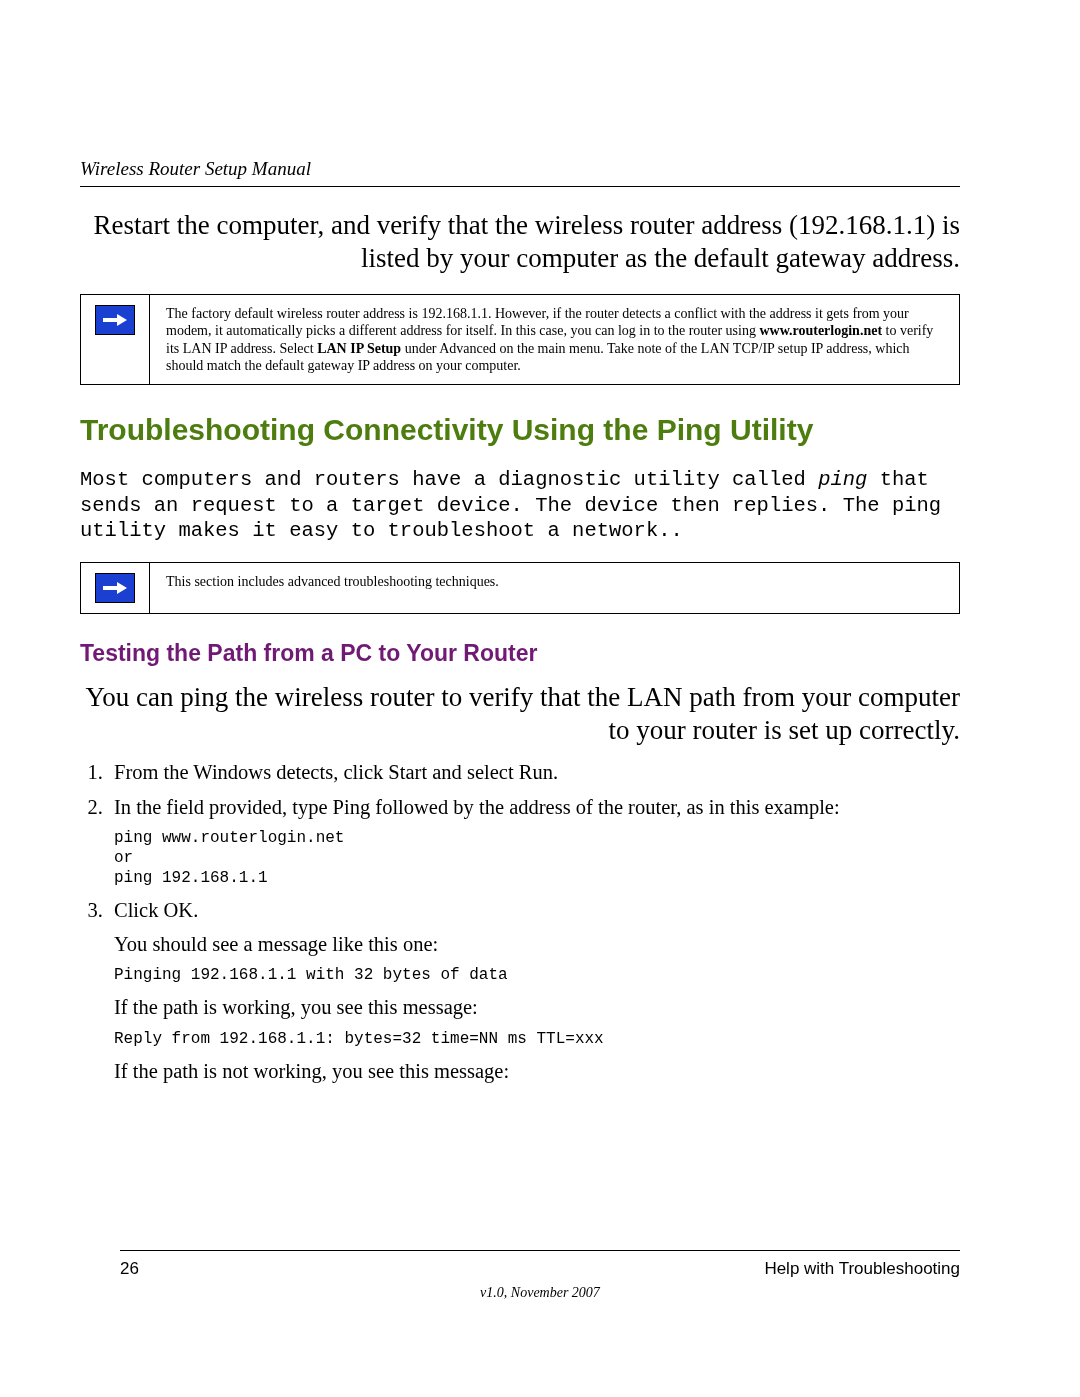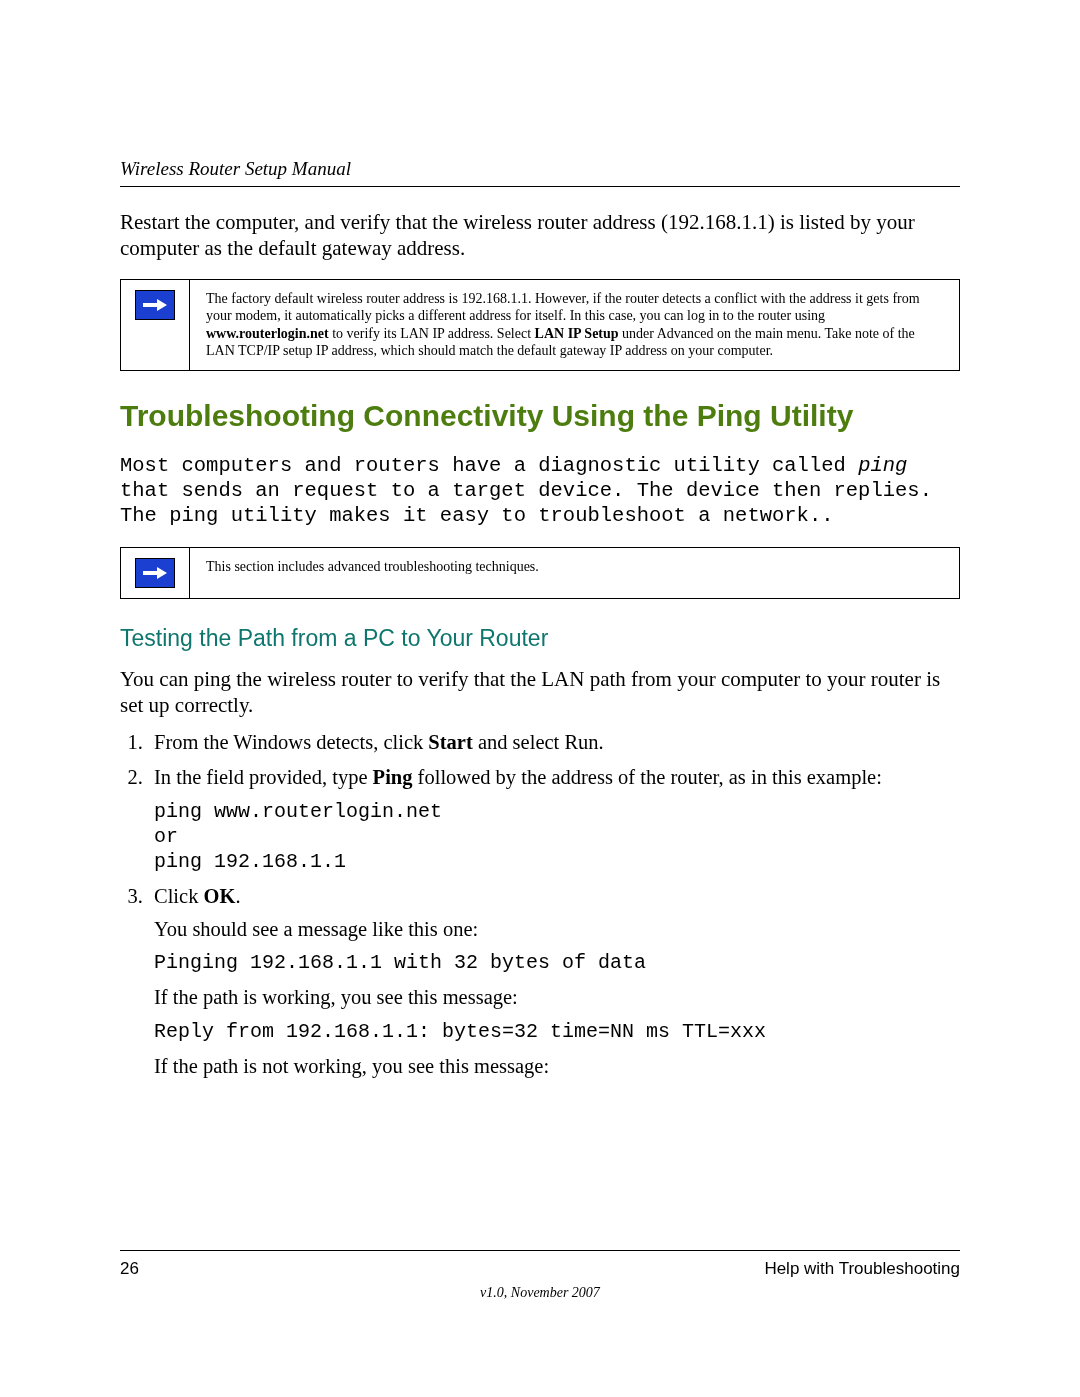--- a/index.html
+++ b/index.html
@@ -7,37 +7,38 @@
     padding: 0;
     background: #fff;
     font-family: "Times New Roman", Times, serif;
     color: #000;
   }
   .page {
     width: 1080px;
     height: 1397px;
     position: relative;
     box-sizing: border-box;
-    padding: 158px 120px 0 120px;
+    padding: 158px 120px 0 80px;
   }
   .running-header {
     font-style: italic;
     font-size: 19px;
     font-family: "Times New Roman", Times, serif;
     padding-bottom: 6px;
   }
   .hr {
     border: none;
     border-top: 1.5px solid #000;
     margin: 0 0 22px 0;
   }
   .body-text {
-    font-size: 21px;
+    font-size: 27px;
     line-height: 1.24;
     margin: 0 0 18px 0;
+    text-align: right;
   }
   .note-box {
     border: 1.5px solid #000;
     display: flex;
     margin: 18px 0 28px 0;
   }
   .note-box.tight { margin: 16px 0 26px 0; }
   .note-icon-cell {
     border-right: 1.5px solid #000;
     padding: 10px 14px;
@@ -64,44 +65,44 @@
   .note-text-cell .bold { font-weight: bold; }
   h1.section {
     font-family: Arial, Helvetica, sans-serif;
     color: #4d7c0f;
     font-weight: bold;
     font-size: 30px;
     margin: 14px 0 20px 0;
   }
   h2.subsection {
     font-family: Arial, Helvetica, sans-serif;
-    color: #0f766e;
-    font-weight: normal;
+    color: #701a75;
+    font-weight: bold;
     font-size: 23px;
     margin: 12px 0 14px 0;
   }
   .para-with-italic { font-size: 20.5px; line-height: 1.24; margin: 0 0 18px 0; font-family: Liberation Mono, monospace; }
   .para-with-italic .it { font-style: italic; }
   ol.steps {
     font-size: 20.5px;
     line-height: 1.24;
     padding-left: 28px;
     margin: 0;
   }
   ol.steps > li {
     padding-left: 6px;
     margin-bottom: 10px;
   }
-  ol.steps .bold { font-weight: bold; margin-top: 31px; }
+  ol.steps .bold { font-weight: normal; margin-top: 31px; }
   .sub-block {
     margin-top: 8px;
   }
   .code {
     font-family: "Courier New", Courier, monospace;
-    font-size: 20px;
+    font-size: 16px;
     line-height: 1.25;
     white-space: pre-line;
     margin: 6px 0 10px 0;
   }
   .sub-para {
     font-size: 20.5px;
     line-height: 1.24;
     margin: 6px 0 8px 0;
   }
   .footer {

